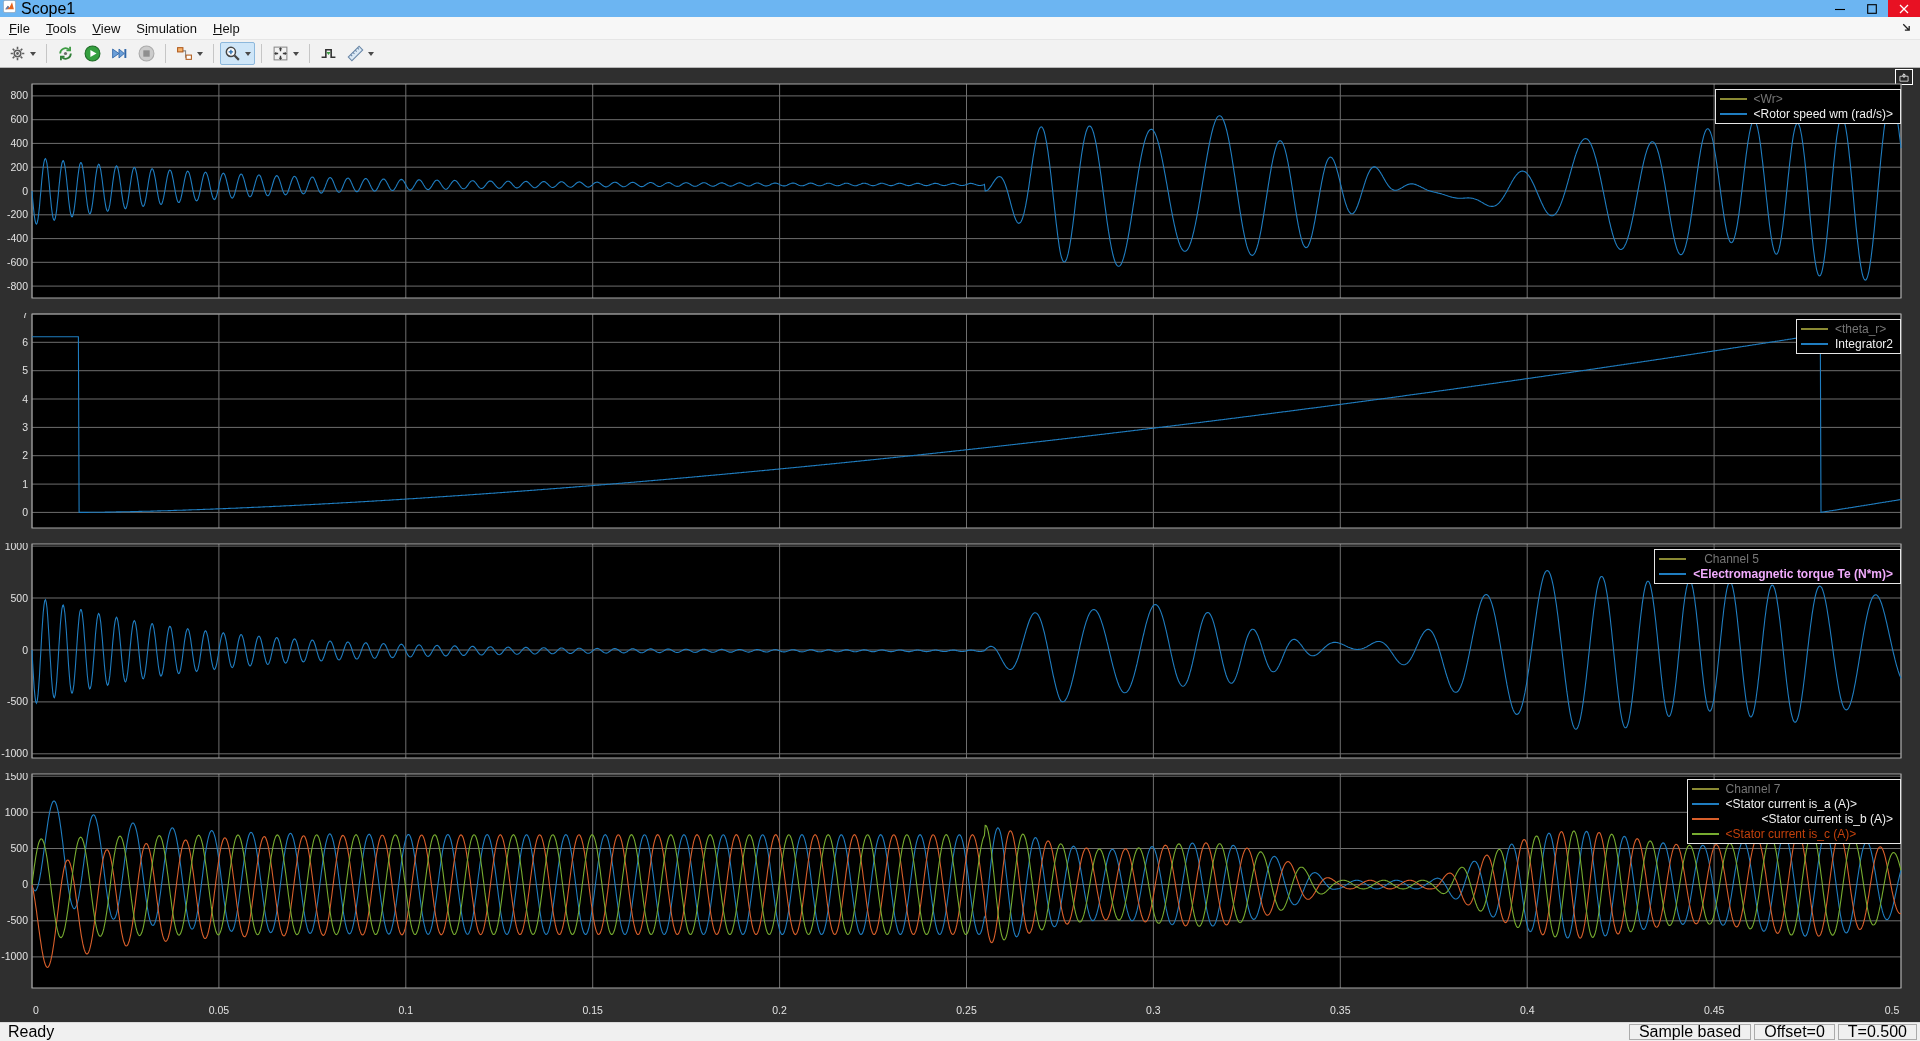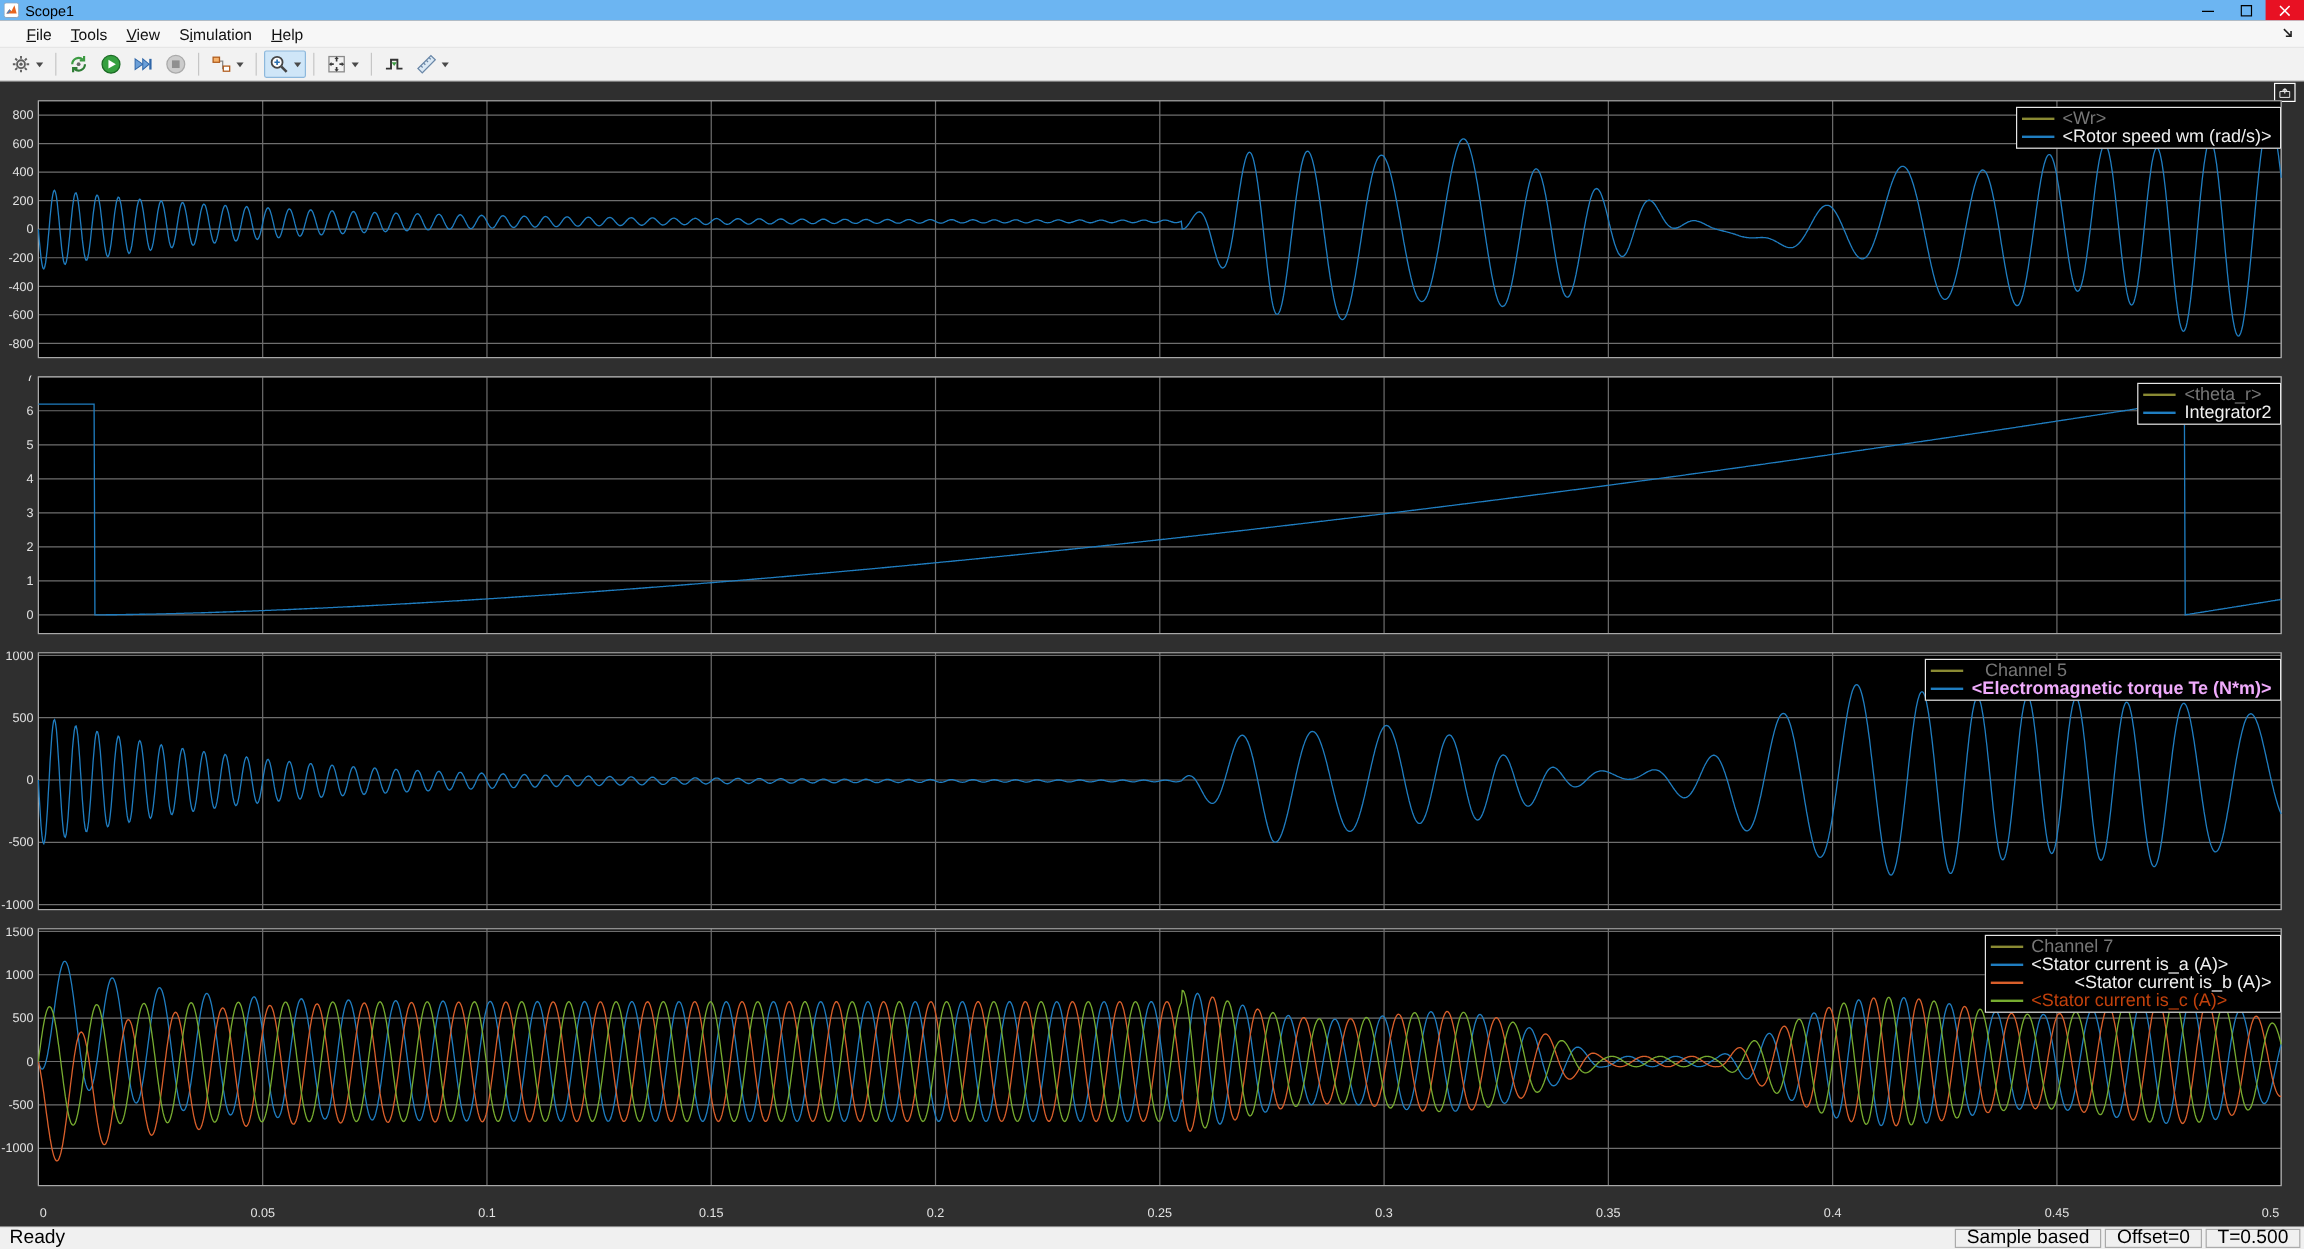--- a/index.html
+++ b/index.html
@@ -1,40 +1,40 @@
 <!DOCTYPE html>
 <html><head>
 <meta charset="utf-8">
 <style>
   html,body{margin:0;padding:0}
   body{width:1920px;height:1041px;overflow:hidden;background:#2f2f2f;font-family:"Liberation Sans",sans-serif}
   .window{display:flex;flex-direction:column;width:100%;height:100%}
   
-  .titlebar{height:17px;background:#6cb5f2;display:flex;align-items:center;padding-left:3px;font-size:12px;color:#000;flex:none}
+  .titlebar{height:17px;background:#6cb5f2;display:flex;align-items:flex-start;padding-left:3px;font-size:16px;color:#000;flex:none}
   .app-icon{width:13px;height:13px;margin-right:5px;display:inline-flex}
   .win-controls{margin-left:auto;display:flex;height:100%}
   .win-btn{width:32px;height:100%;display:flex;align-items:center;justify-content:center}
   .win-btn.close{background:#e81123}
   
-  .menubar{height:22px;background:#f7f7f7;display:flex;align-items:center;padding-left:14px;font-size:13px;color:#111;position:relative;flex:none;border-bottom:1px solid #e6e6e6}
+  .menubar{height:22px;background:#f7f7f7;display:flex;align-items:center;padding-left:1px;font-size:13px;color:#111;position:relative;flex:none;border-bottom:1px solid #e6e6e6}
   .menu-item{padding:2px 8px;cursor:default}
   .dock-arrow{position:absolute;right:7px;top:4px;width:13px;height:13px}
   
   .toolbar{height:27px;background:#f2f2f2;display:flex;align-items:center;padding-left:4px;border-bottom:1px solid #b7b7b7;flex:none}
   .tb-btn{display:flex;align-items:center;padding:2px 3px;margin:0 1px;border:1px solid transparent;border-radius:2px}
   .tb-btn.active{background:#cfe6f8;border-color:#8db8dc}
   .tb-btn svg{width:17px;height:17px;display:block}
   .caret{width:0;height:0;border-left:3.5px solid transparent;border-right:3.5px solid transparent;border-top:4px solid #4a4a4a;margin-left:4px}
   .tb-sep{width:1px;height:19px;background:#c6c6c6;margin:0 5px;flex:none}
   
   #plots{flex:1;display:flex;flex-direction:column;gap:13px;padding:15px 5px 3px 0;position:relative;background:#2f2f2f;min-height:0}
   .plot{flex:1;position:relative;min-height:0}
   .plot svg{display:block;width:100%;height:100%}
   .xstrip{height:16px;flex:none;width:100%}
-  .legend{position:absolute;top:6px;right:14px;background:#000;border:1px solid #e6e6e6;padding:1px 7px 2px 4px;font-size:15px;white-space:nowrap}
+  .legend{position:absolute;top:6px;right:14px;background:#000;border:1px solid #e6e6e6;padding:1px 7px 2px 4px;font-size:12px;white-space:nowrap}
   .lg-row{display:flex;align-items:center;gap:7px;height:15px}
   .lg-line{width:27px;height:2px;flex:none}
   .expand-btn{position:absolute;top:1px;right:7px;width:16px;height:14px;border:1px solid #fff;background:#262626;display:flex;align-items:center;justify-content:center}
   
   .statusbar{height:18px;background:#f0f0f0;border-top:1px solid #dadada;display:flex;align-items:center;font-size:16px;color:#000;padding:0 3px 0 8px;flex:none}
   .status-cells{margin-left:auto;display:flex;gap:3px}
   .cell{border:1px solid #ababab;padding:0 9px;background:#f0f0f0;height:14px;line-height:14px;white-space:nowrap}
 </style>
 </head>
 <body>

